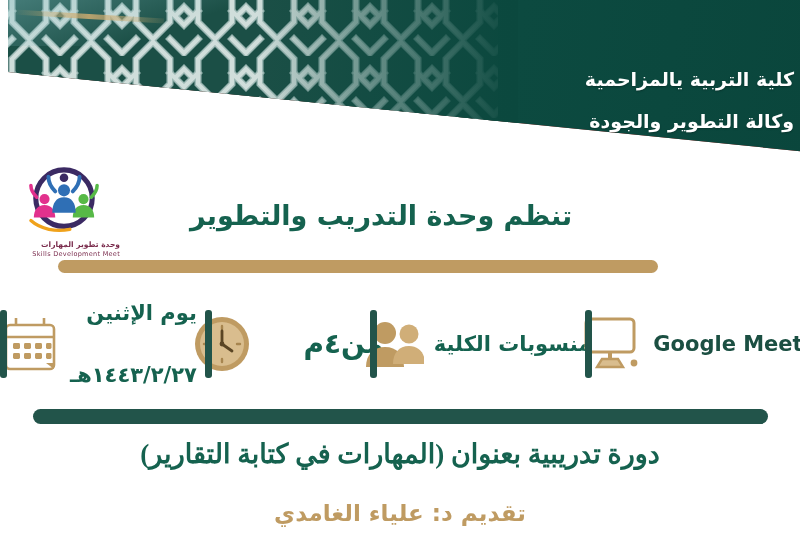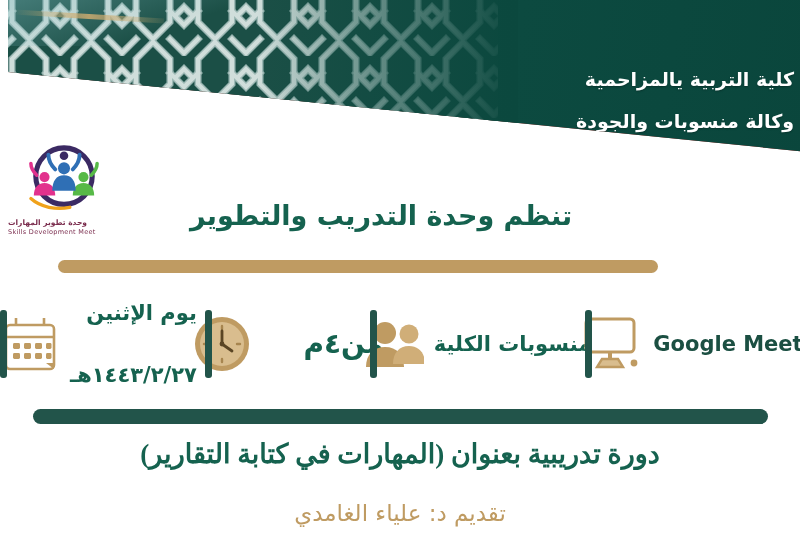--- a/index.html
+++ b/index.html
@@ -76,23 +76,23 @@
     line-height: 1.05;
     letter-spacing: 0.3px;
     white-space: nowrap;
     text-shadow: 0 1px 2px rgba(0,0,0,0.28);
   }
   #header-line-1 { margin-bottom: 22px; }
 
   
   #logo-block {
     position: absolute;
-    left: 8px; top: 144px;
+    left: 8px; top: 166px;
     width: 112px;
-    text-align: left;
+    text-align: right;
   }
   #logo-mark { width: 100px; height: 74px; margin: 0 auto; display: block; }
   .logo-cap-ar {
     font-size: 7.5px;
     color: #7b2d4e;
     font-weight: bold;
     letter-spacing: 0.2px;
     line-height: 1.3;
   }
   .logo-cap-en {
@@ -193,21 +193,21 @@
     white-space: nowrap;
     font-family: Liberation Serif, serif;
   }
   #presenter {
     position: absolute;
     left: 0; top: 500px;
     width: 800px;
     text-align: center;
     color: #bf9b62;
     font-size: 23px;
-    font-weight: normal;
+    font-weight: bold;
     white-space: nowrap;
   }
 </style>
 </head>
 <body>
 
 <div id="poster">
 
   <div id="header-band">
     <div id="header-gradient"></div>
@@ -232,21 +232,21 @@
       </defs>
       <rect x="0" y="0" width="500" height="180" fill="url(#starweave)"></rect>
     </svg>
 
     <div id="header-pattern-fade"></div>
     <div id="header-sheen"></div>
     <div id="header-gold-streak"></div>
 
     <div id="header-texts">
       <div class="header-line" id="header-line-1">كلية التربية يالمزاحمية</div>
-      <div class="header-line" id="header-line-2">وكالة منسوبات والجودة</div>
+      <div class="header-line" id="header-line-2">وكالة التطوير والجودة</div>
     </div>
   </div>
 
   <div id="logo-block">
     <svg id="logo-mark" viewBox="0 0 100 76">
       <circle cx="50" cy="33" r="29" fill="none" stroke="#3b2a63" stroke-width="5.2"></circle>
 
       <circle cx="30" cy="34" r="5.2" fill="#e2318d"></circle>
       <path d="M30 40 c-7 0 -11 5 -11 13 l22 0 c0 -8 -4 -13 -11 -13 z" fill="#e2318d"></path>
       <path d="M22 32 c-4 -4 -6 -8 -6 -12" stroke="#e2318d" stroke-width="3.6" fill="none" stroke-linecap="round"></path>

